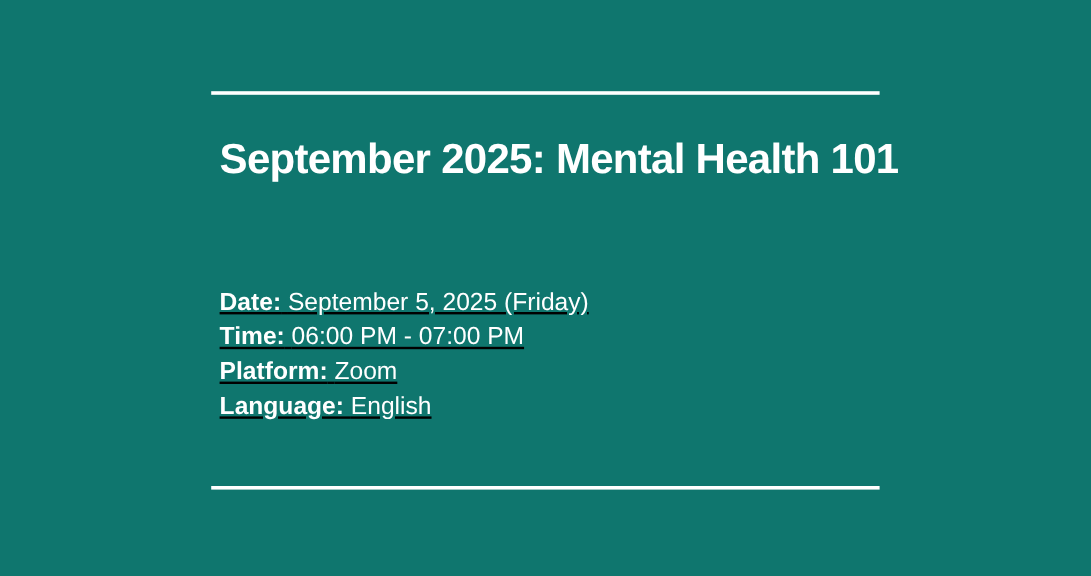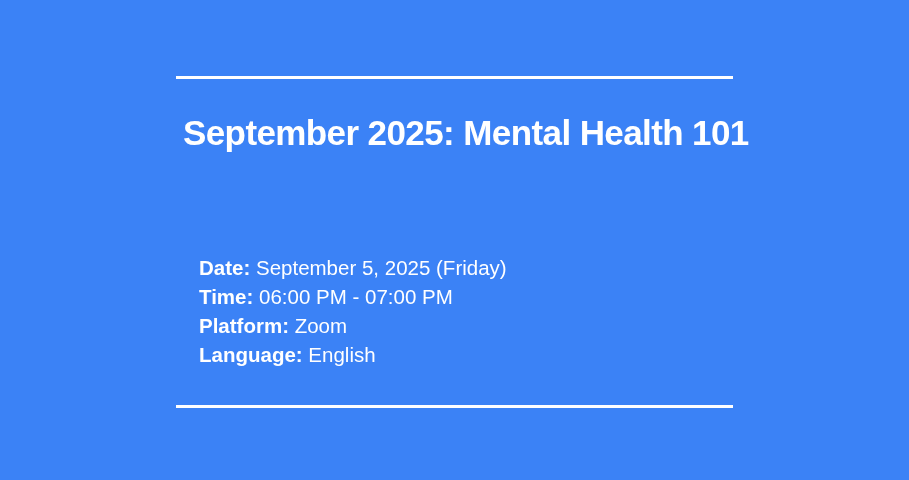--- a/index.html
+++ b/index.html
@@ -41,44 +41,45 @@
   .event-title {
     margin: 0;
     font-size: 35px;
     font-weight: bold;
     letter-spacing: -0.6px;
     line-height: 1.22;
     color: #ffffff;
     white-space: nowrap;
   }
   .detail-list {
-    margin: 16px;
+    margin: 0;
     padding: 0;
     list-style: none;
     position: absolute;
     top: 125px;
     left: 0;
+    text-decoration: underline;
   }
   .detail-row {
     font-size: 20.5px;
     line-height: 29px;
     color: #ffffff;
     white-space: nowrap;
   }
   .detail-label {
     font-weight: bold;
   }
   .detail-value {
     font-weight: normal;
   }
 </style>
 </head>
 <body style="background: rgb(238, 119, 20);">
 
-<div class="event-card" style="background: #3b82f6;">
+<div class="event-card" style="background: #0f766e;">
 
   <div class="rule rule-top" style="background: rgb(255, 255, 255);"></div>
 
   <div class="card-body">
 
     <h1 class="event-title" style="color: rgb(255, 255, 255);">September 2025: Mental Health 101</h1>
 
     <ul class="detail-list">
 
       <li class="detail-row" style="color: rgb(255, 255, 255);">

